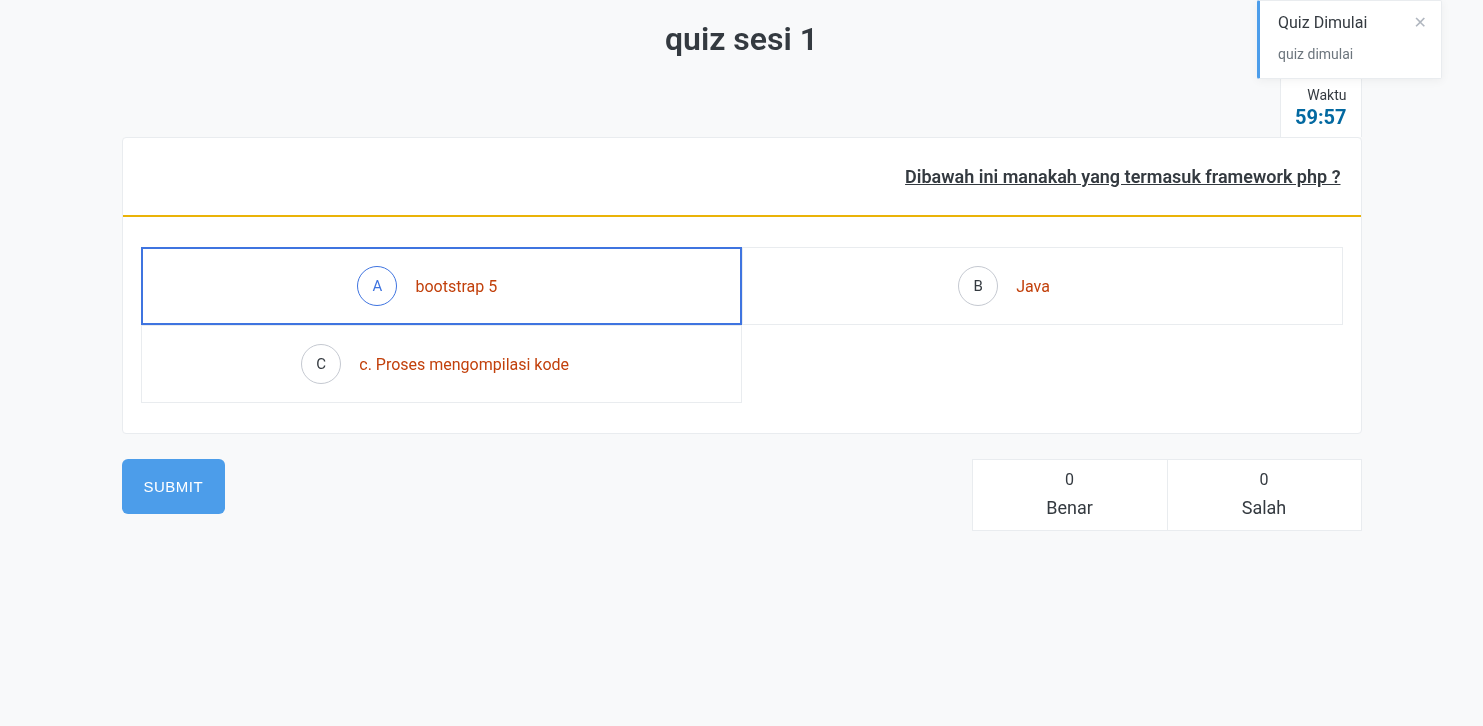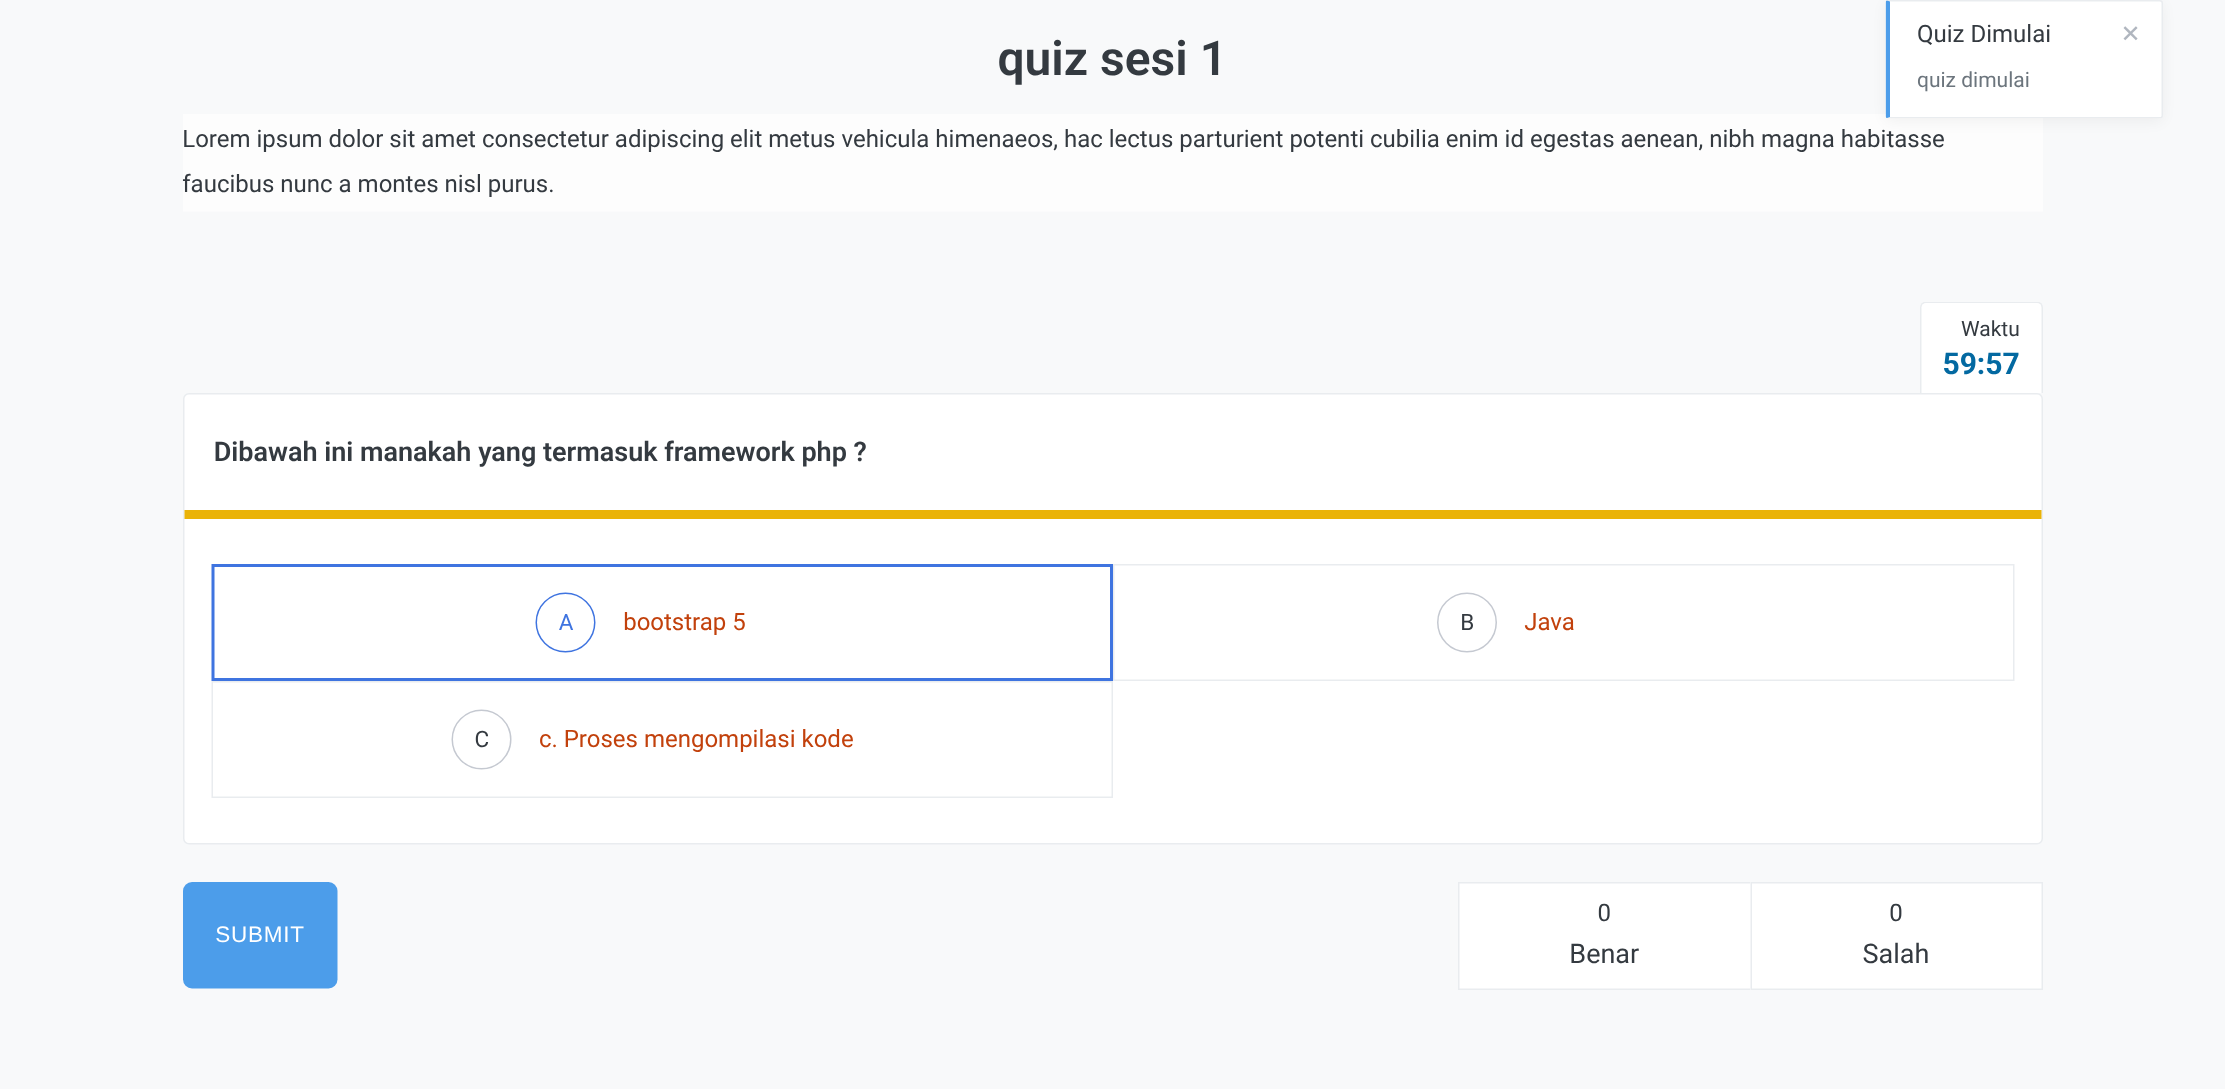--- a/index.html
+++ b/index.html
@@ -66,22 +66,23 @@
     font-weight: 700;
     color: #0369a1;
   }
   .question-card {
     background: #fff;
     border: 1px solid #e9ecef;
     border-radius: 4px;
   }
   .question-header {
     padding: 28px 20px;
-    border-bottom: 6px solid #eab308;
-    text-align: left;
+    border-bottom: 2px solid #eab308;
+    text-align: right;
+    text-decoration: underline;
   }
   .question-text {
     font-size: 18px;
     font-weight: 600;
     color: #343a40;
   }
   .options-grid {
     display: grid;
     grid-template-columns: 1fr 1fr;
     gap: 0;
@@ -132,21 +133,21 @@
   }
   .submit-btn {
     background: #4c9dea;
     color: #fff;
     border: none;
     border-radius: 6px;
     padding: 0 22px;
     font-size: 15px;
     letter-spacing: 0.5px;
     cursor: pointer;
-    height: 71px;
+    height: 55px;
   }
   .score-boxes {
     display: flex;
     gap: 0;
   }
   .score-box {
     background: #fff;
     border: 1px solid #e9ecef;
     text-align: center;
     padding: 10px 0 12px 0;
@@ -195,21 +196,20 @@
   .toast-body {
     font-size: 14px;
     color: #6c757d;
   }
 </style>
 </head>
 <body>
 
 <div class="container">
   <h1 class="page-title">quiz sesi 1</h1>
-  <p class="description">Lorem ipsum dolor sit amet consectetur adipiscing elit metus vehicula himenaeos, hac lectus parturient potenti cubilia enim id egestas aenean, nibh magna habitasse faucibus nunc a montes nisl purus.</p>
 
   <div class="timer-row">
     <div class="timer-box">
       <div class="timer-label">Waktu</div>
       <div class="timer-value">59:57</div>
     </div>
   </div>
 
   <div class="question-card">
     <div class="question-header">

